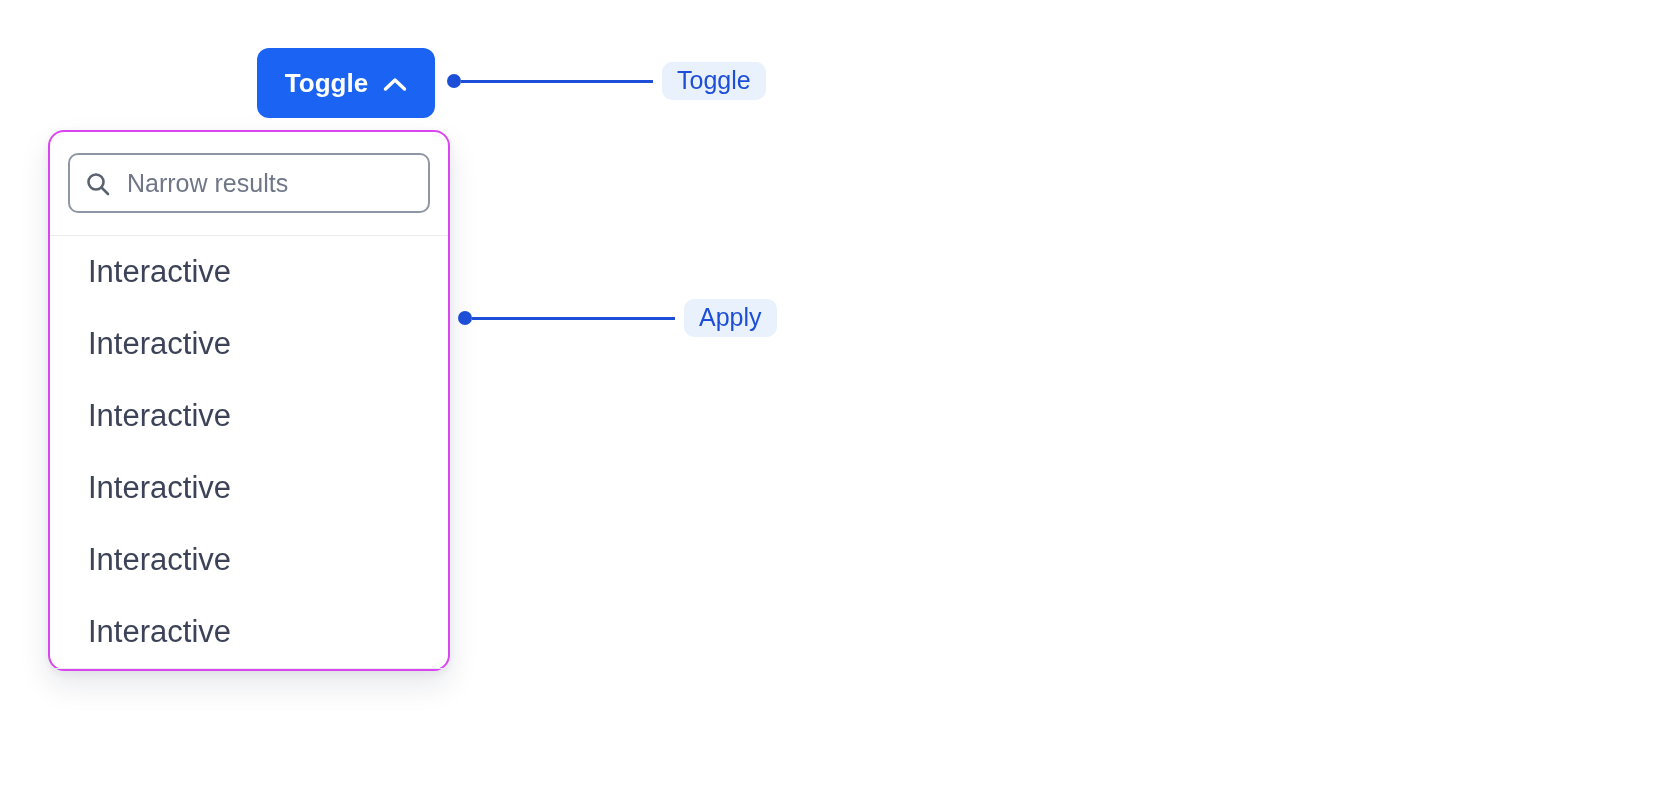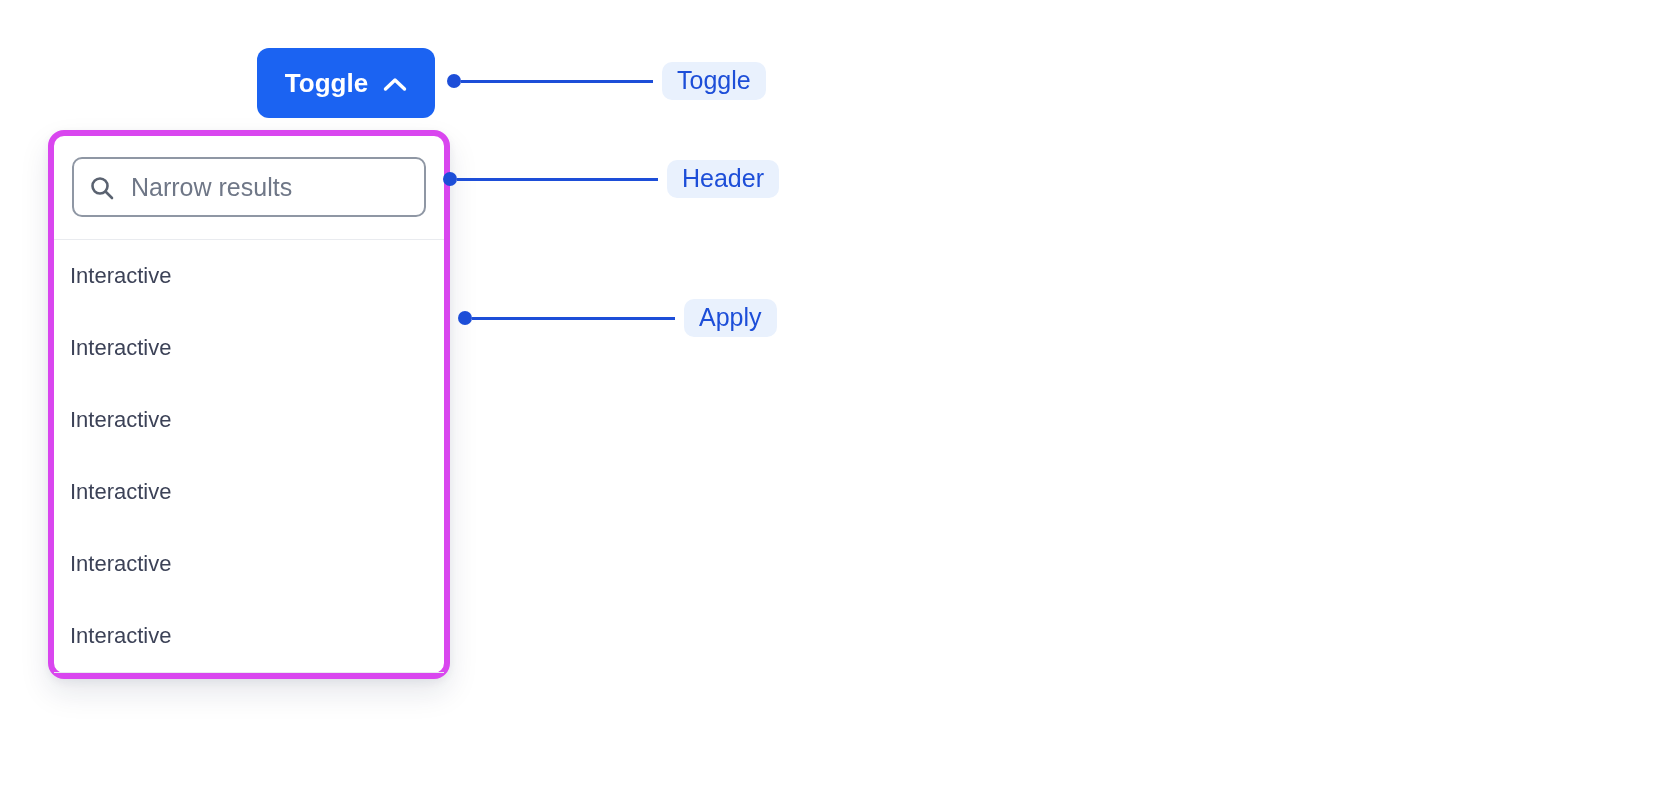--- a/index.html
+++ b/index.html
@@ -21,21 +21,21 @@
     font-family: inherit; font-size: 26px; font-weight: 600;
     cursor: pointer;
   }
   .toggle-btn .chev { display: inline-flex; margin-top: 2px; }
 
   
   .panel {
     position: absolute; left: 48px; top: 130px;
     width: 402px;
     background: #ffffff;
-    border: 6px solid #d946ef;
+    border: 2px solid #d946ef;
     border-radius: 16px;
     box-shadow: 0 14px 30px rgba(23, 31, 70, 0.10), 0 3px 8px rgba(23, 31, 70, 0.06);
   }
   .panel-header { padding: 21px 18px 22px 18px; }
   .search-wrap { position: relative; width: 100%; height: 60px; }
   .search-wrap .search-ic {
     position: absolute; left: 17px; top: 18px; pointer-events: none;
   }
   .search-input {
     width: 100%; height: 60px;
@@ -44,22 +44,22 @@
     font-family: inherit; font-size: 25px; color: #3c4257;
     outline: none; background: #ffffff;
   }
   .search-input::placeholder { color: #6f7787; opacity: 1; }
 
   .divider { height: 1px; background: #e9ebef; width: 100%; }
 
   .list-item {
     height: 72px;
     display: flex; align-items: center;
-    padding-left: 16px;
-    font-size: 22px; color: #3c4257;
+    padding-left: 38px;
+    font-size: 31px; color: #3c4257;
     cursor: pointer;
   }
 
   .panel-footer { padding: 19px 15px 12px 15px; }
   .apply-btn {
     width: 100%; height: 53px;
     background: #1b63f2; color: #ffffff;
     border: none; border-radius: 10px;
     font-family: inherit; font-size: 25px; font-weight: 600;
     cursor: pointer;
@@ -132,25 +132,20 @@
 
 
   </div>
 
   <div class="ann ann-toggle">
     <span class="ann-dot"></span>
     <span class="ann-line"></span>
     <span class="ann-pill">Toggle</span>
   </div>
 
-  <div class="ann ann-header">
-    <span class="ann-dot"></span>
-    <span class="ann-line"></span>
-    <span class="ann-pill">Header</span>
-  </div>
 
   <div class="ann ann-list">
     <span class="ann-dot"></span>
     <span class="ann-line"></span>
     <span class="ann-pill">Apply</span>
   </div>
 
 
 </div>
 

